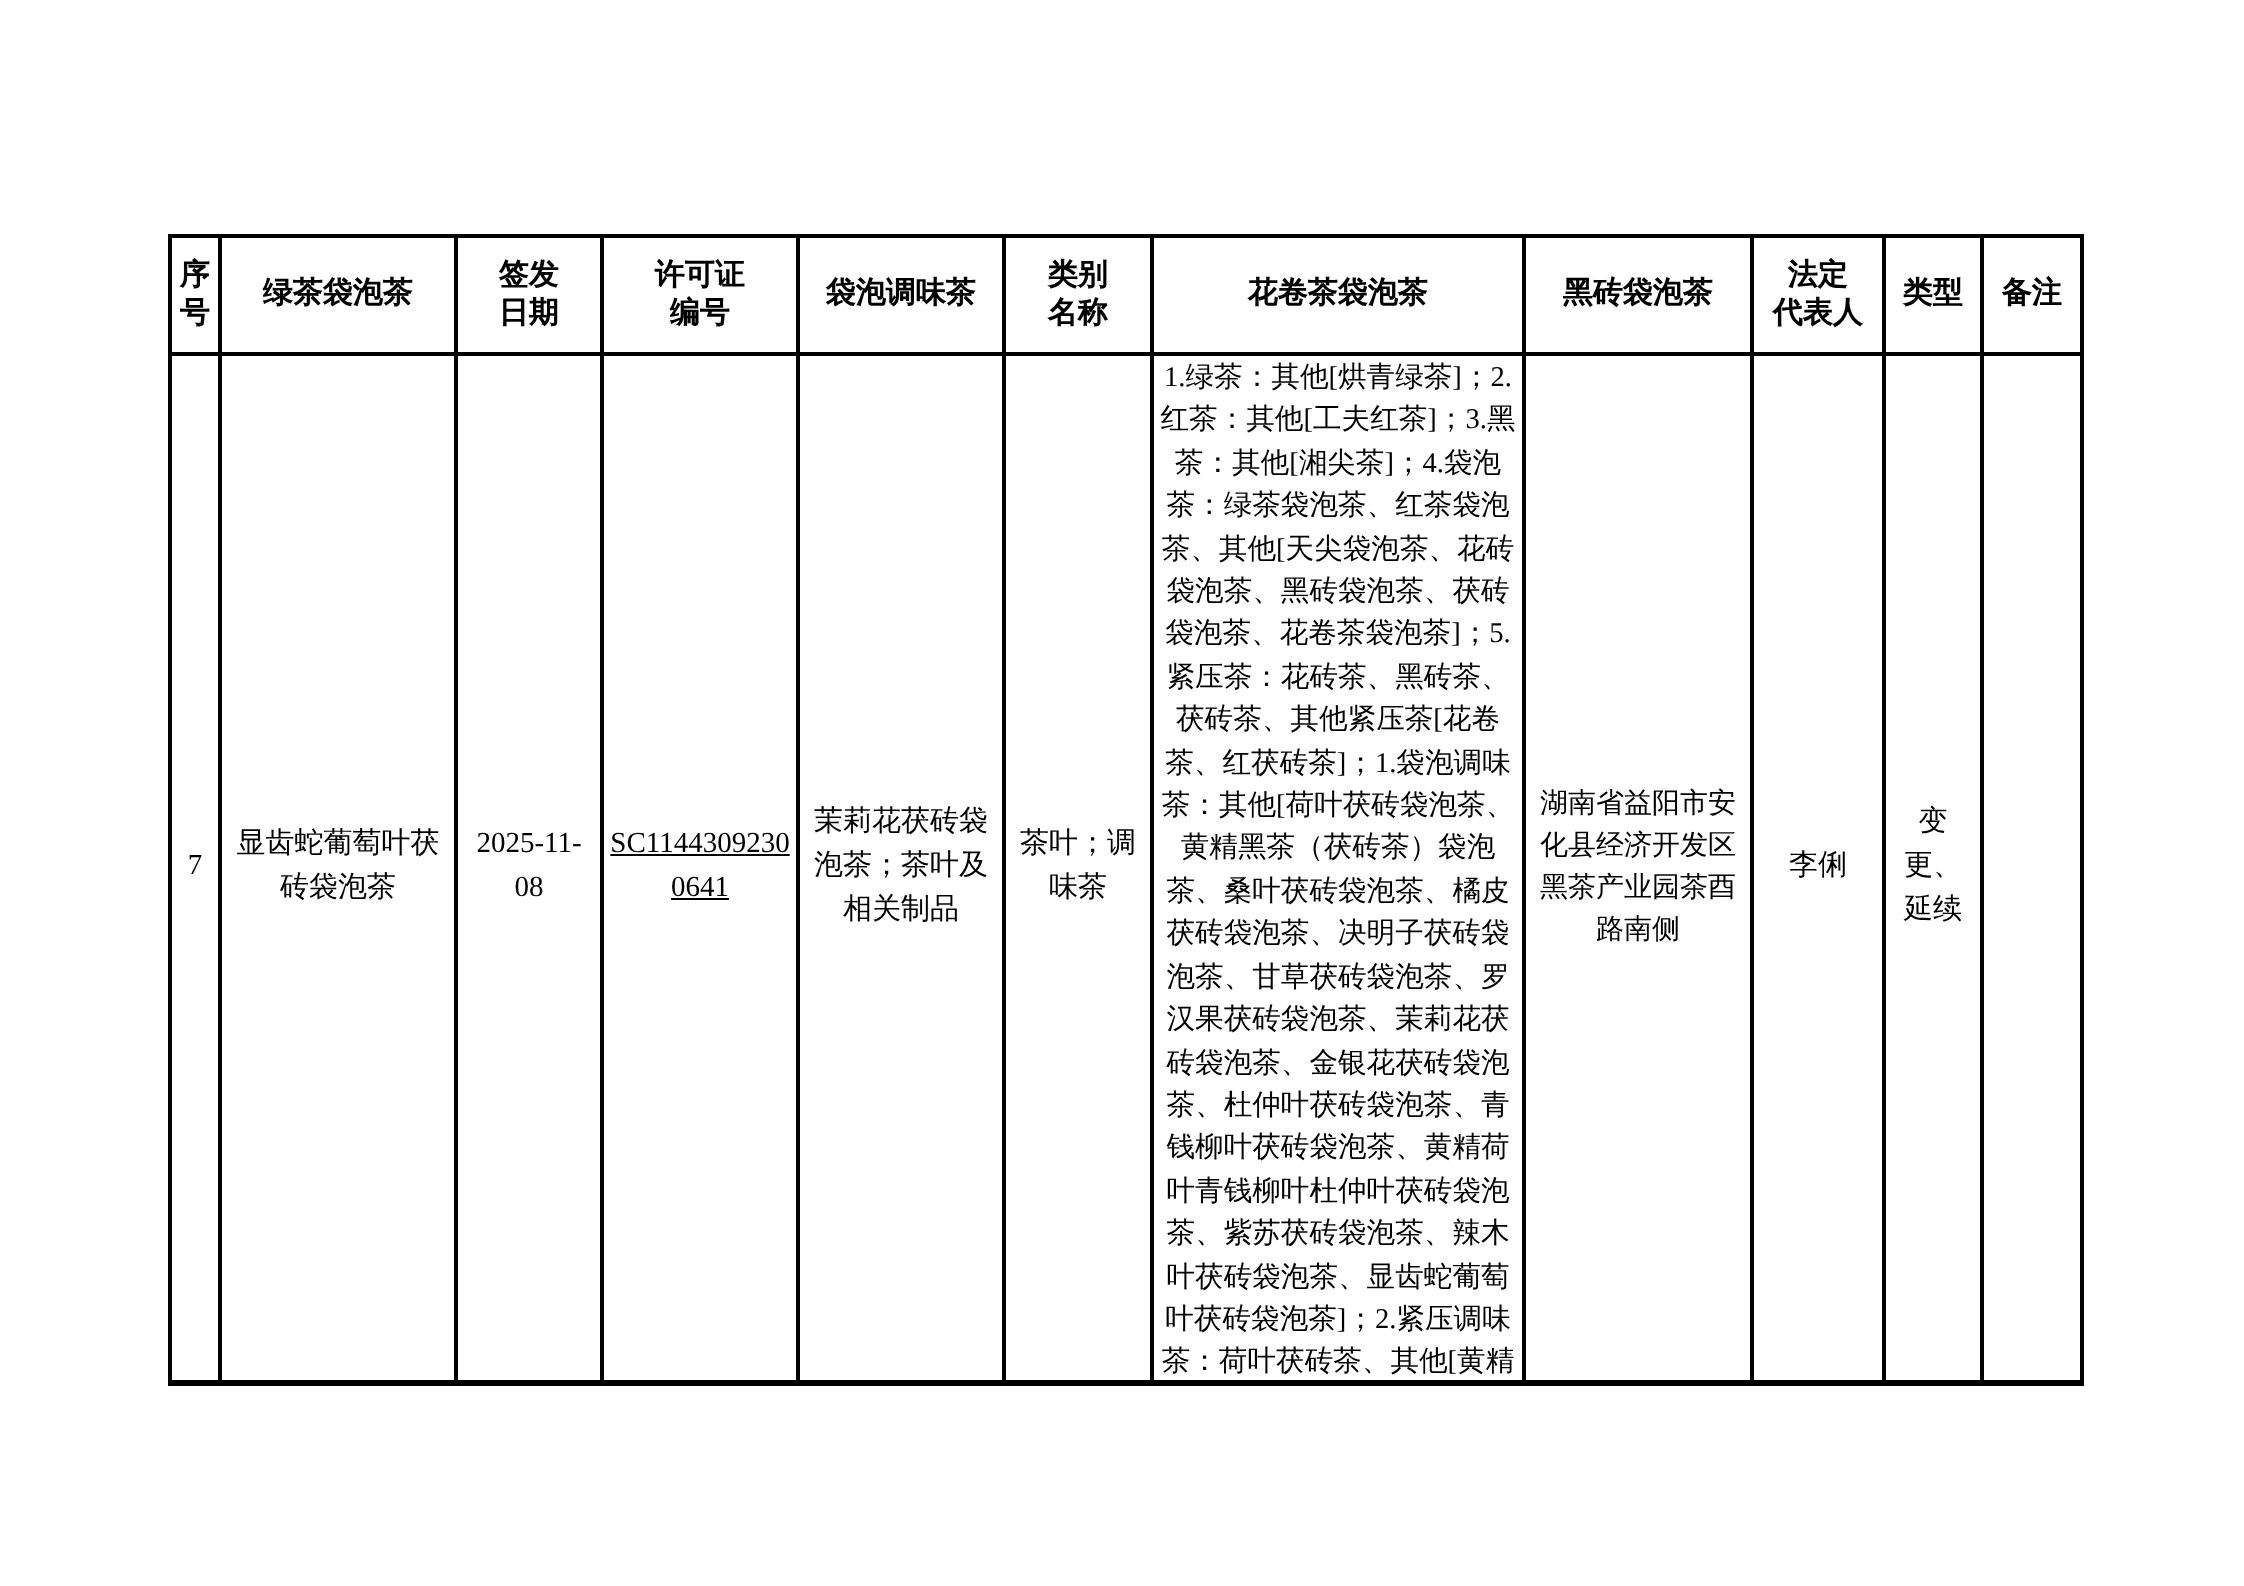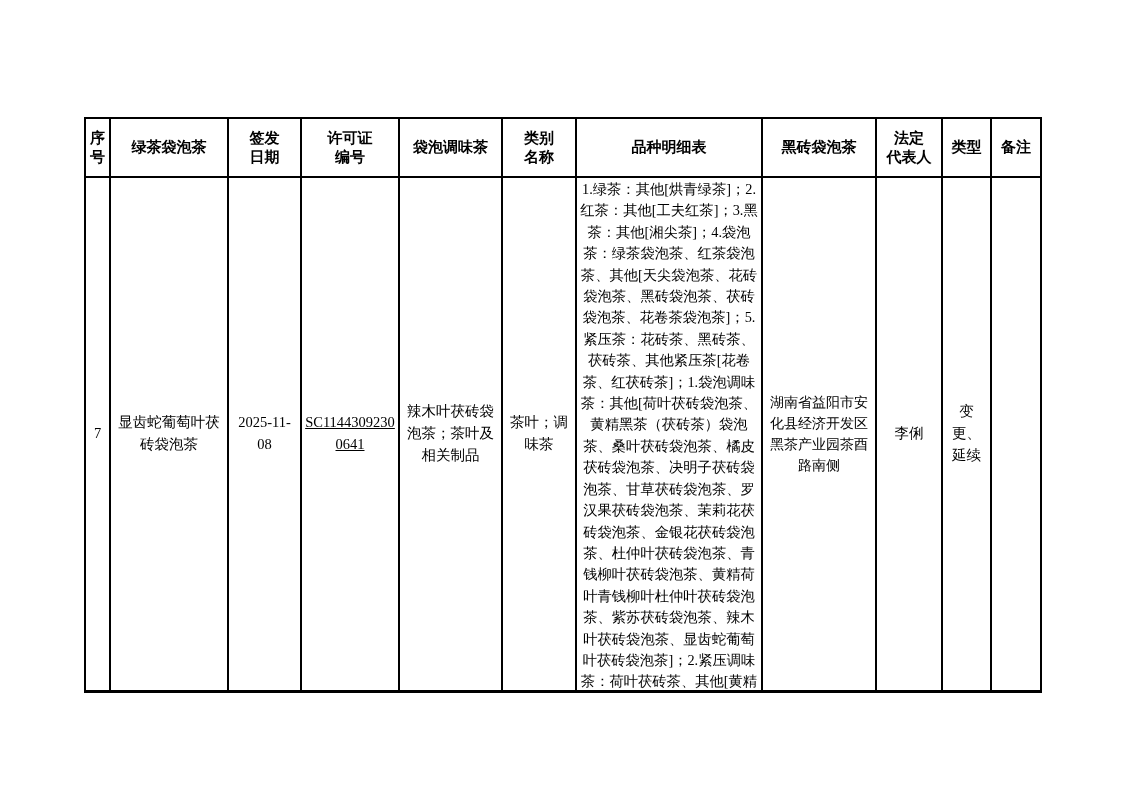--- a/index.html
+++ b/index.html
@@ -93,33 +93,33 @@
         <th>序
 号</th>
         <th>绿茶袋泡茶</th>
         <th>签发
 日期</th>
         <th>许可证
 编号</th>
         <th>袋泡调味茶</th>
         <th>类别
 名称</th>
-        <th>品种明细表</th>
+        <th>花卷茶袋泡茶</th>
         <th>黑砖袋泡茶</th>
         <th>法定
 代表人</th>
         <th>类型</th>
         <th>备注</th>
       </tr>
       <tr class="data-row">
         <td>7</td>
         <td>显齿蛇葡萄叶茯砖袋泡茶</td>
         <td>2025-11-08</td>
         <td class="license-cell">SC11443092300641</td>
-        <td>辣木叶茯砖袋泡茶；茶叶及相关制品</td>
+        <td>茉莉花茯砖袋泡茶；茶叶及相关制品</td>
         <td>茶叶；调味茶</td>
         <td class="detail-cell">
           <div class="detail-text">1.绿茶：其他[烘青绿茶]；2.红茶：其他[工夫红茶]；3.黑茶：其他[湘尖茶]；4.袋泡茶：绿茶袋泡茶、红茶袋泡茶、其他[天尖袋泡茶、花砖袋泡茶、黑砖袋泡茶、茯砖袋泡茶、花卷茶袋泡茶]；5.紧压茶：花砖茶、黑砖茶、茯砖茶、其他紧压茶[花卷茶、红茯砖茶]；1.袋泡调味茶：其他[荷叶茯砖袋泡茶、黄精黑茶（茯砖茶）袋泡茶、桑叶茯砖袋泡茶、橘皮茯砖袋泡茶、决明子茯砖袋泡茶、甘草茯砖袋泡茶、罗汉果茯砖袋泡茶、茉莉花茯砖袋泡茶、金银花茯砖袋泡茶、杜仲叶茯砖袋泡茶、青钱柳叶茯砖袋泡茶、黄精荷叶青钱柳叶杜仲叶茯砖袋泡茶、紫苏茯砖袋泡茶、辣木叶茯砖袋泡茶、显齿蛇葡萄叶茯砖袋泡茶]；2.紧压调味茶：荷叶茯砖茶、其他[黄精黑茶</div>
         </td>
         <td class="address-cell">湖南省益阳市安化县经济开发区黑茶产业园茶酉路南侧</td>
         <td>李俐</td>
         <td>变更、延续</td>
         <td></td>
       </tr>
     </tbody>

